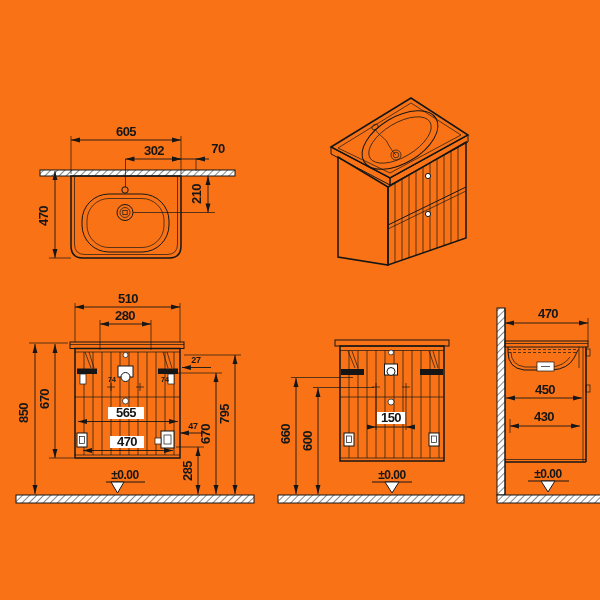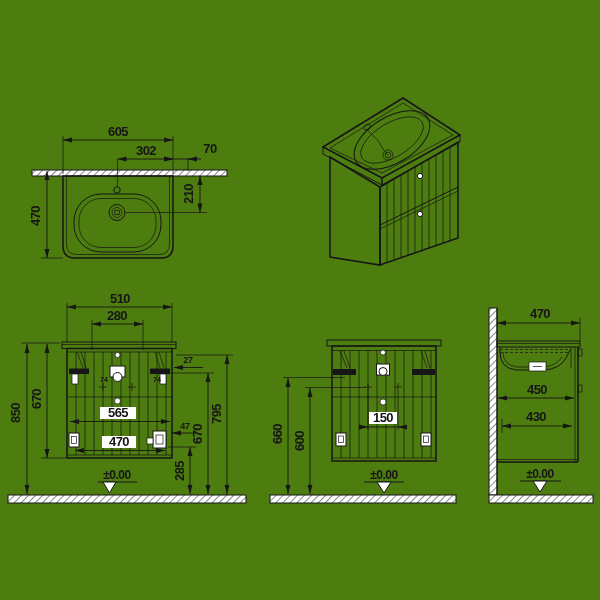--- a/index.html
+++ b/index.html
@@ -1,17 +1,17 @@
 <!DOCTYPE html>
 <html><head>
 <meta charset="utf-8">
 <style>
   html,body{margin:0;padding:0;background:#fff;}
   body{width:600px;height:600px;position:relative;font-family:"Liberation Sans",sans-serif;}
-  .canvas{position:absolute;inset:0;background:#4d7c0f;}
+  .canvas{position:absolute;inset:0;background:#f97316;padding-left:8px;}
   svg text{font-family:"Liberation Sans",sans-serif;font-weight:bold;fill:#161616;text-anchor:middle;}
   .dim{font-size:13px;letter-spacing:-0.6px;}
   .dim-sm{font-size:9px;letter-spacing:-0.3px;}
   .dim-xs{font-size:7px;}
   .datum{font-size:12px;letter-spacing:-0.5px;}
   .ln{stroke:#161616;stroke-width:1;fill:none}
   .ln2{stroke:#161616;stroke-width:1.5;fill:none}
   .thin{stroke:#161616;stroke-width:0.7;fill:none}
   .dl{stroke:#161616;stroke-width:0.9;fill:none}
   .dashed{stroke-dasharray:3 2}

